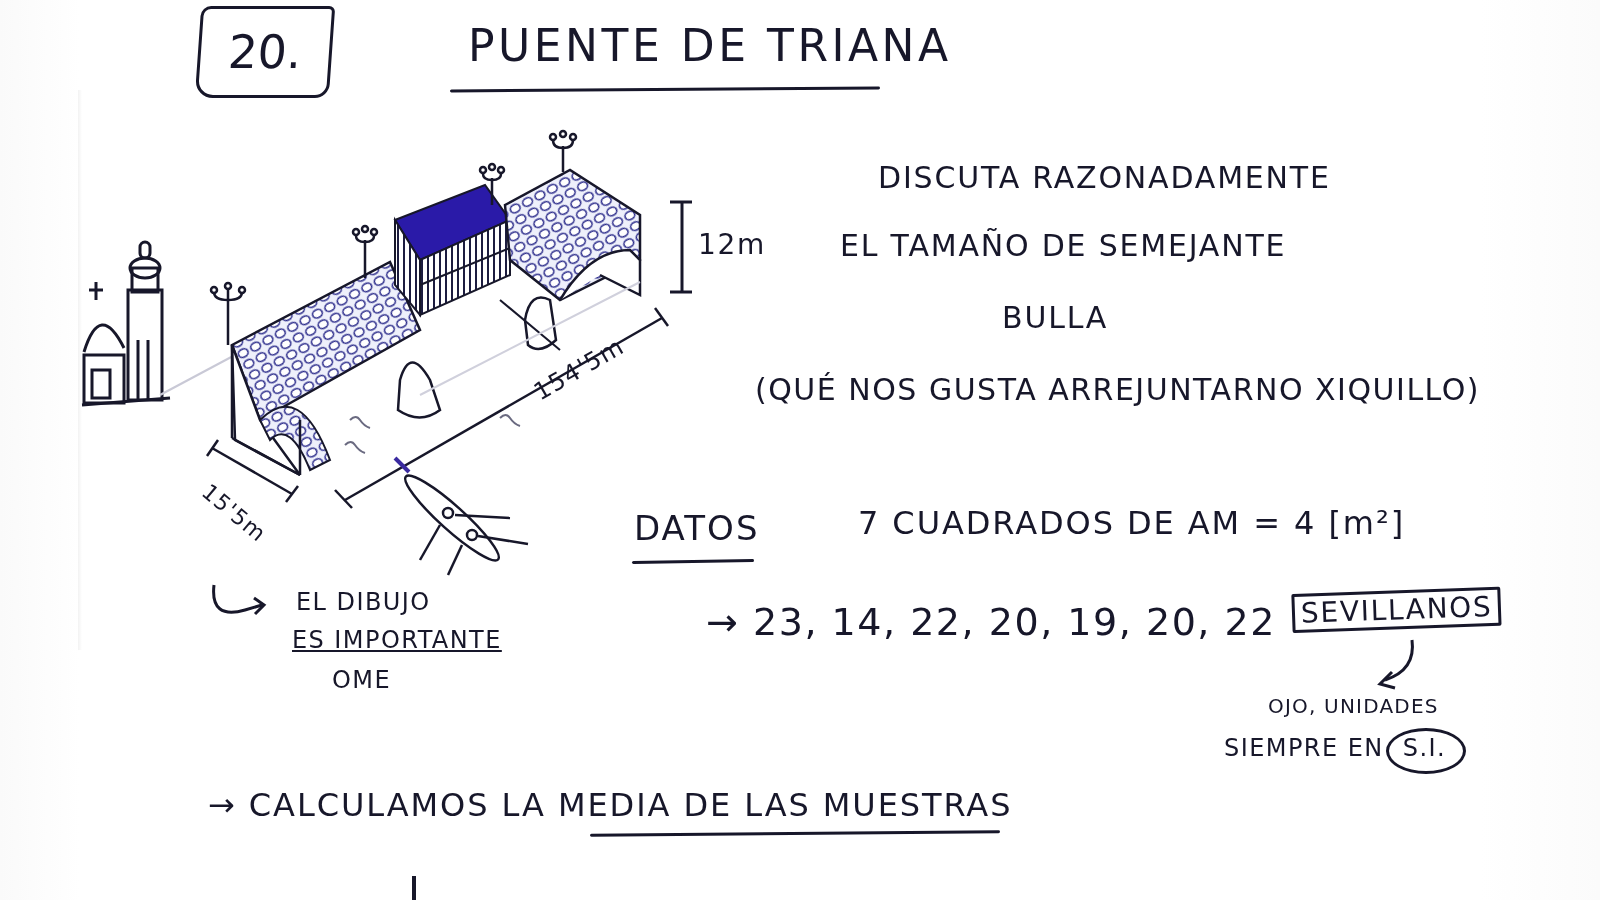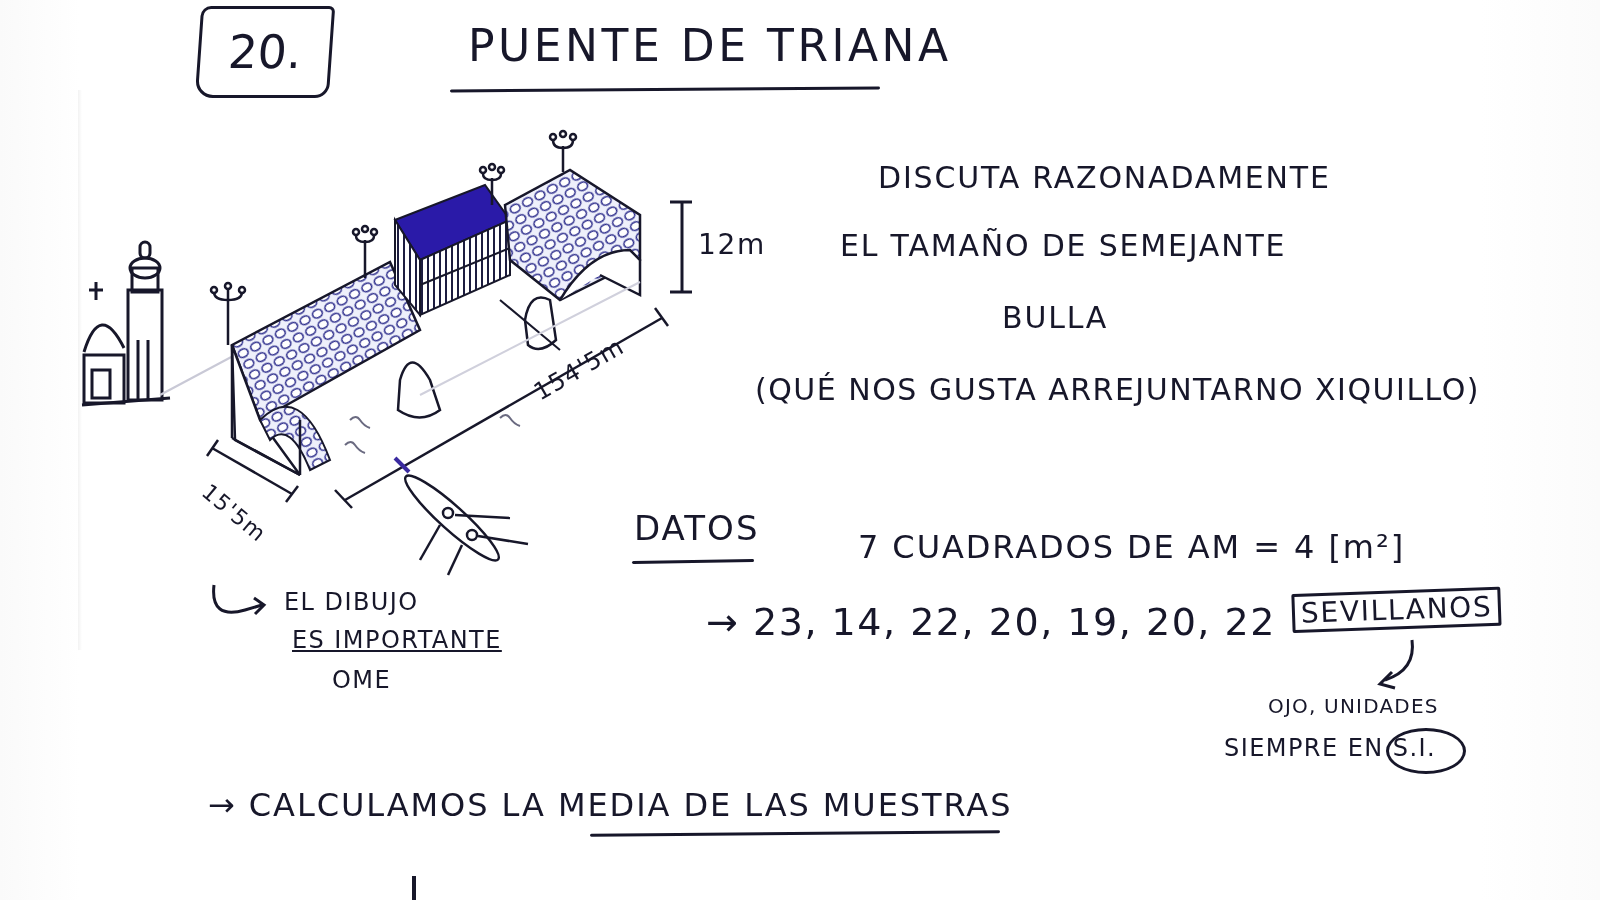--- a/index.html
+++ b/index.html
@@ -42,35 +42,35 @@
     .q1 { left: 878px; top: 160px; font-size: 30px; font-weight: normal; }
     .q2 { left: 840px; top: 228px; font-size: 30px; font-weight: normal; }
     .q3 { left: 1002px; top: 300px; font-size: 30px; font-weight: normal; }
     .q4 { left: 755px; top: 372px; font-size: 30px; font-weight: normal; letter-spacing: 0.05em; }
     .h12 { left: 698px; top: 228px; font-size: 28px; font-weight: normal; }
     .datos-label { left: 634px; top: 508px; font-size: 34px; font-weight: normal; }
     .datos-underline {
       position: absolute; left: 632px; top: 560px; width: 122px; height: 3px;
       background: #17172a; border-radius: 2px; transform: rotate(-1deg);
     }
-    .datos-text { left: 858px; top: 528px; font-size: 32px; font-weight: normal; }
+    .datos-text { left: 858px; top: 504px; font-size: 32px; font-weight: normal; }
     .values-line { left: 706px; top: 600px; font-size: 38px; font-weight: normal; letter-spacing: 0.04em; }
     .bracket-unit {
       left: 1292px; top: 594px; font-size: 28px; font-weight: normal;
       border-left: 3px solid #17172a; border-right: 3px solid #17172a;
       border-top: 3px solid #17172a; border-bottom: 3px solid #17172a;
       padding: 0 6px; border-radius: 2px; transform: rotate(-2deg);
     }
     .note1 { left: 1268px; top: 694px; font-size: 20px; font-weight: normal; }
     .note2 { left: 1224px; top: 734px; font-size: 24px; font-weight: normal; }
     .si-circle {
       position: absolute; left: 1386px; top: 728px; width: 74px; height: 40px;
       border: 3px solid #17172a; border-radius: 50%;
     }
-    .dib1 { left: 284px; top: 588px; font-size: 24px; font-weight: normal; }
+    .dib1 { left: 296px; top: 588px; font-size: 24px; font-weight: normal; }
     .dib2 { left: 292px; top: 626px; font-size: 24px; font-weight: normal; text-decoration: underline; }
     .dib3 { left: 332px; top: 666px; font-size: 24px; font-weight: normal; }
     .calc { left: 208px; top: 786px; font-size: 32px; font-weight: normal; }
     .calc-underline {
       position: absolute; left: 590px; top: 832px; width: 410px; height: 3px;
       background: #17172a; border-radius: 2px; transform: rotate(-0.5deg);
     }
     .dim-154 { left: 536px; top: 380px; font-size: 24px; font-weight: normal; transform: rotate(-30deg); }
     .dim-15 { left: 205px; top: 476px; font-size: 22px; font-weight: normal; transform: rotate(40deg); }
     svg { position: absolute; left: 0; top: 0; }
@@ -222,21 +222,21 @@
 
 <div class="hand values-line">
   <span>→</span>
   <span>23, 14, 22, 20, 19, 20, 22</span>
 </div>
 <div class="hand bracket-unit">SEVILLANOS</div>
 
 <div class="hand note1">OJO, UNIDADES</div>
 <div class="hand note2">
   <span>SIEMPRE EN</span>
-  <span style="">S.I.</span>
+  <span style="margin-left:10px;">S.I.</span>
 </div>
 <div class="si-circle"></div>
 
 <div class="hand calc">
   <span>→ CALCULAMOS LA </span><span>MEDIA DE LAS MUESTRAS</span>
 </div>
 <div class="calc-underline"></div>
 <div class="bottom-marks"></div>
 
 </body></html>

